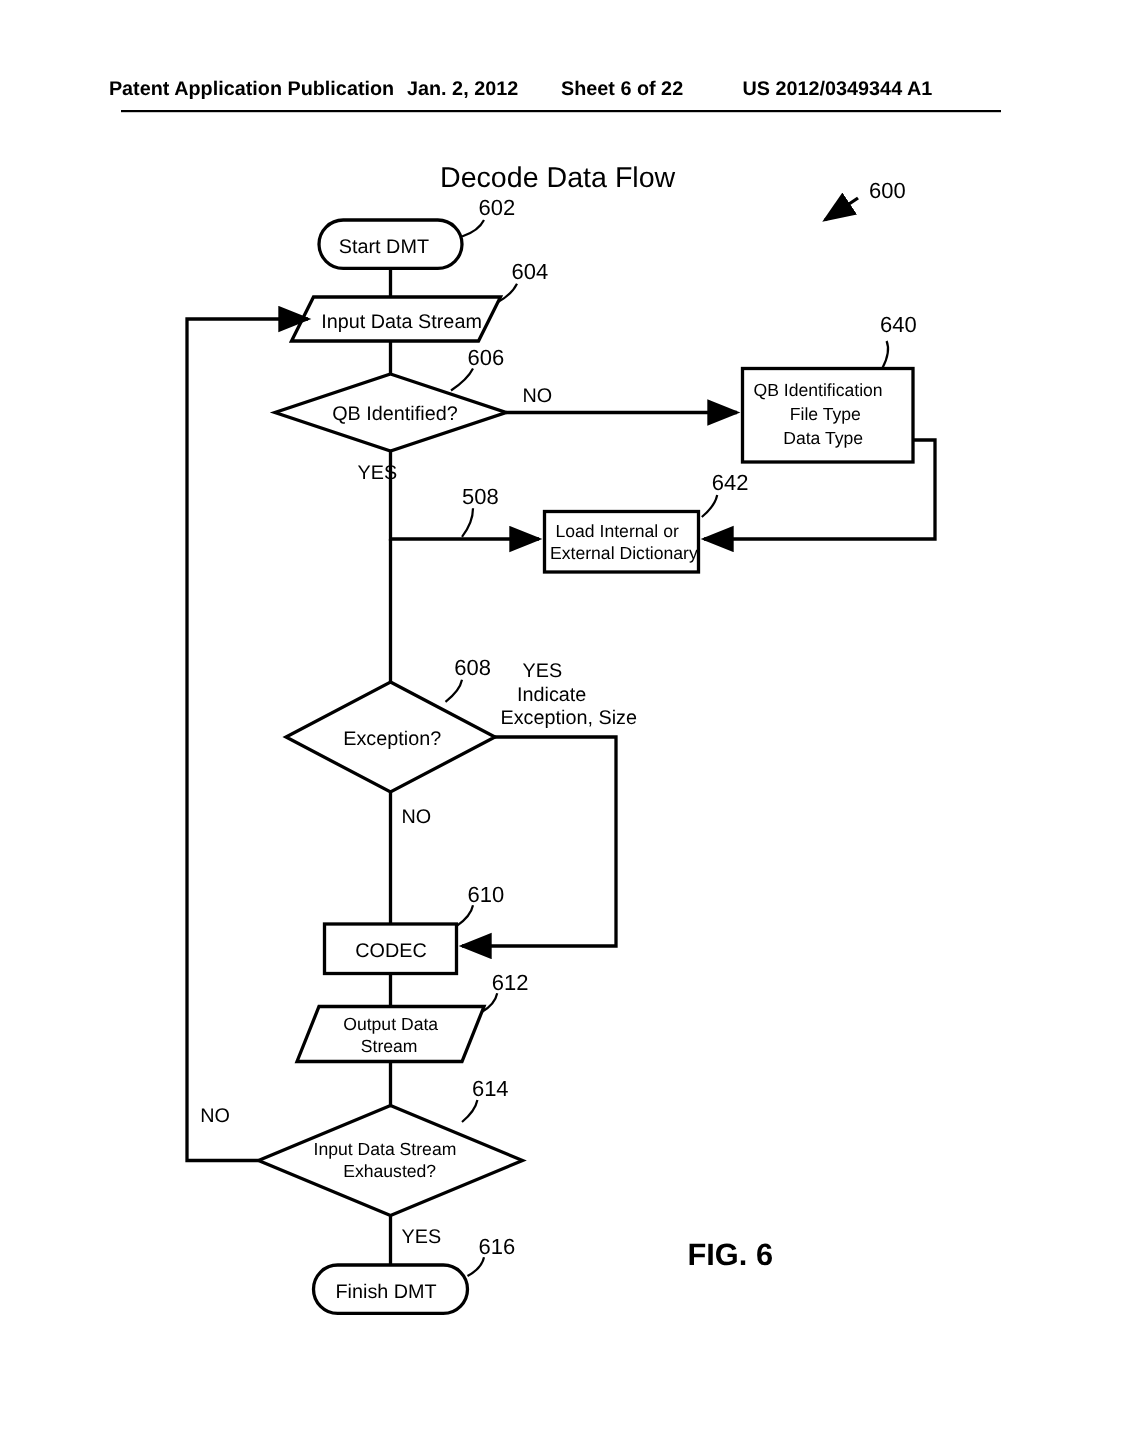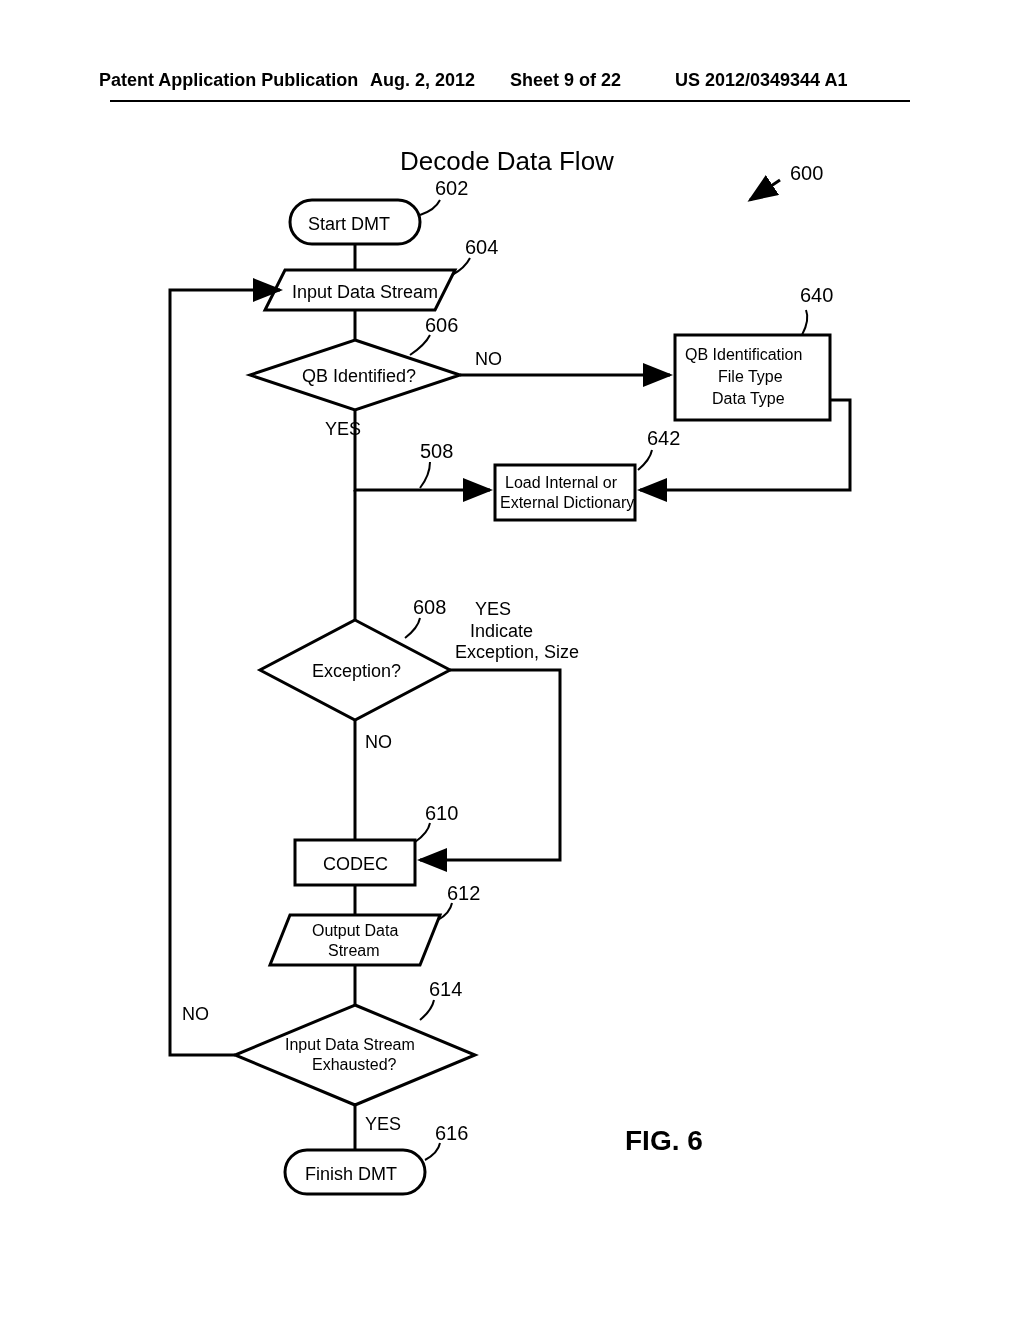--- a/index.html
+++ b/index.html
@@ -61,22 +61,22 @@
     font-family: Arial, sans-serif;
   }
 </style>
 </head>
 <body>
 
 <div class="page">
 
   <div class="header-line"></div>
   <div class="header-text pub-left">Patent Application Publication</div>
-  <div class="header-text pub-date">Aug. 2, 2012</div>
-  <div class="header-text pub-sheet">Sheet 9 of 22</div>
+  <div class="header-text pub-date">Jan. 2, 2012</div>
+  <div class="header-text pub-sheet">Sheet 6 of 22</div>
   <div class="header-text pub-num">US 2012/0349344 A1</div>
 
   <svg width="900" height="1160">
     <defs>
       <marker id="arrow" markerWidth="12" markerHeight="12" refX="9" refY="4" orient="auto">
         <path d="M0,0 L10,4 L0,8 Z" fill="#000"></path>
       </marker>
     </defs>
 
     <text x="320" y="30" class="title-text">Decode Data Flow</text>

